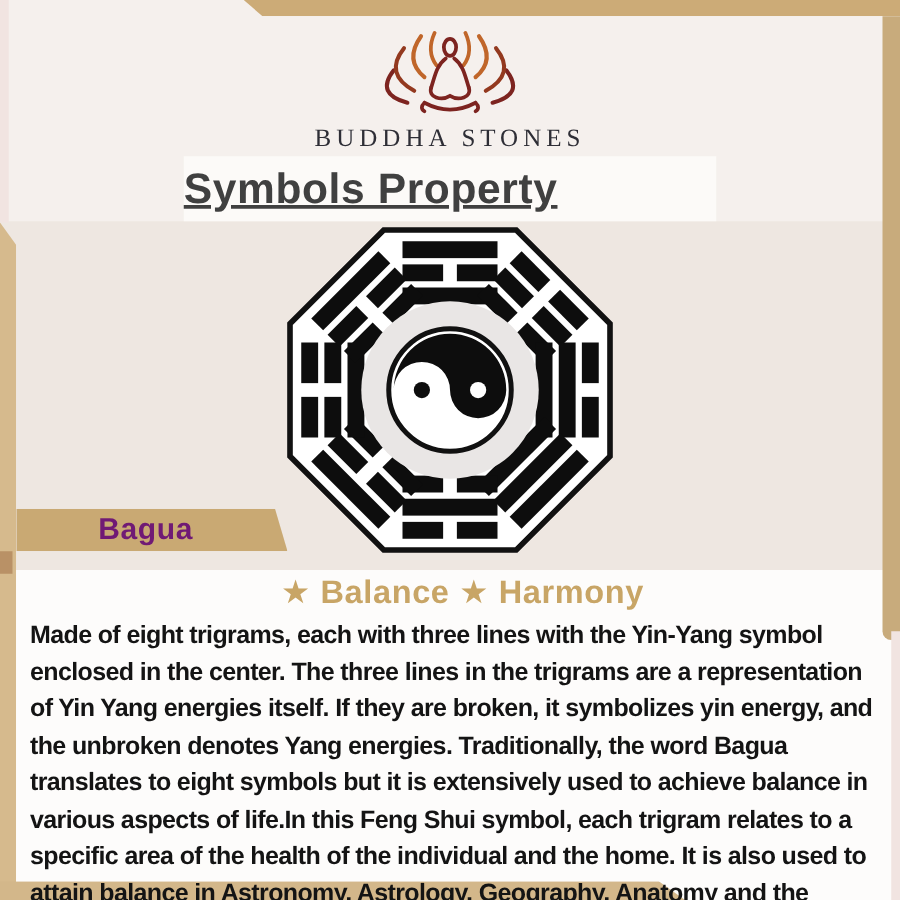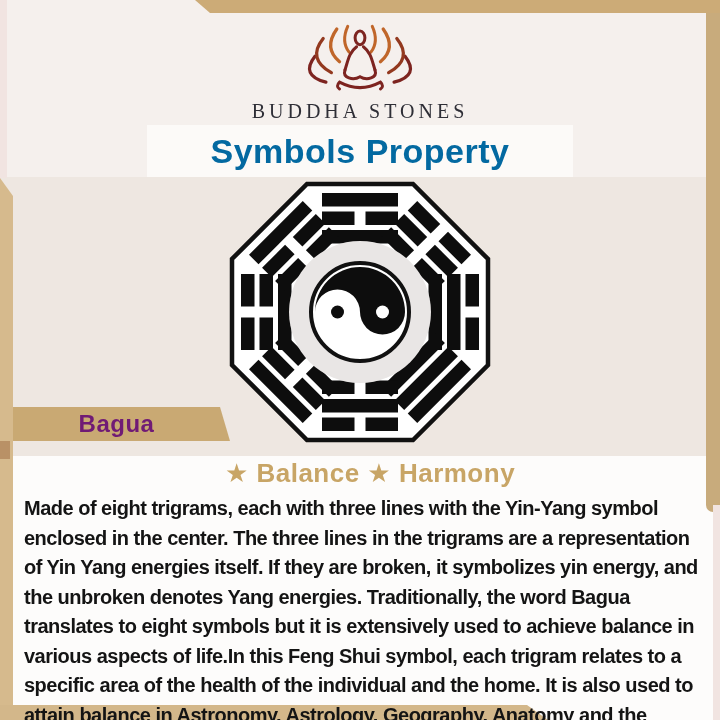--- a/index.html
+++ b/index.html
@@ -39,22 +39,22 @@
   .brand-name{
     position:absolute;left:0;top:100px;width:720px;text-align:center;
     font-family:"Liberation Serif","DejaVu Serif",serif;
     font-size:20px;letter-spacing:4px;color:#2e2e36;
   }
   .title-strip{
     position:absolute;left:147px;top:125px;width:426px;height:52px;
     background:#fcfaf8;
   }
   .page-title{
-    width:100%;text-align:center;line-height:52px;
-    font-size:34px;font-weight:700;color:#0369a1;letter-spacing:0.5px;
+    width:100%;text-align:left;line-height:52px;
+    font-size:34px;font-weight:700;color:#404040;letter-spacing:0.5px;text-decoration:underline;
   }
   
   .bagua-svg{position:absolute;left:229px;top:181px;}
   
   .badge{
     position:absolute;left:13px;top:407px;width:217px;height:34px;
     background:#c9a973;
     clip-path:polygon(0 0,207px 0,100% 100%,0 100%);
   }
   .badge-label{

